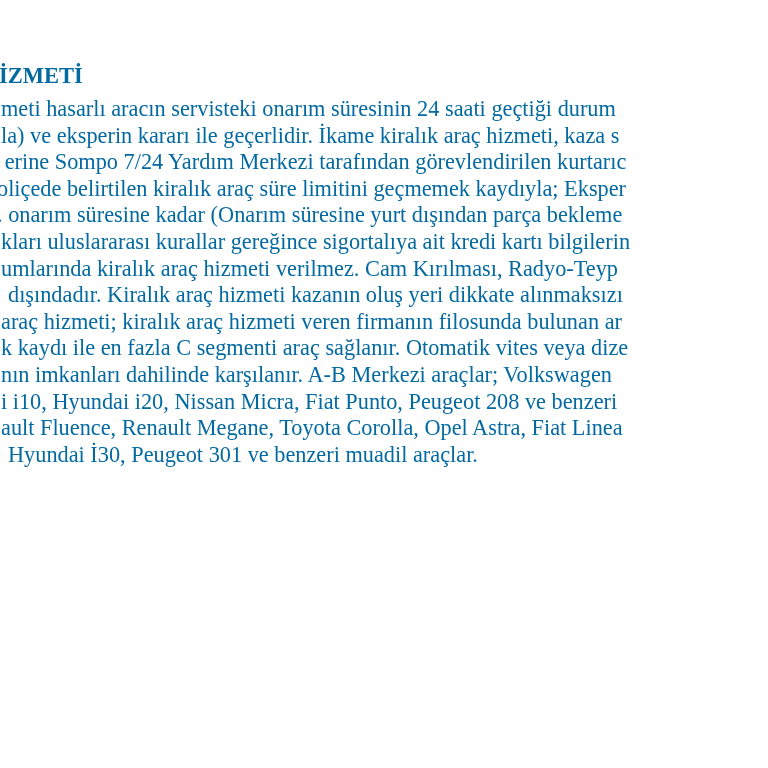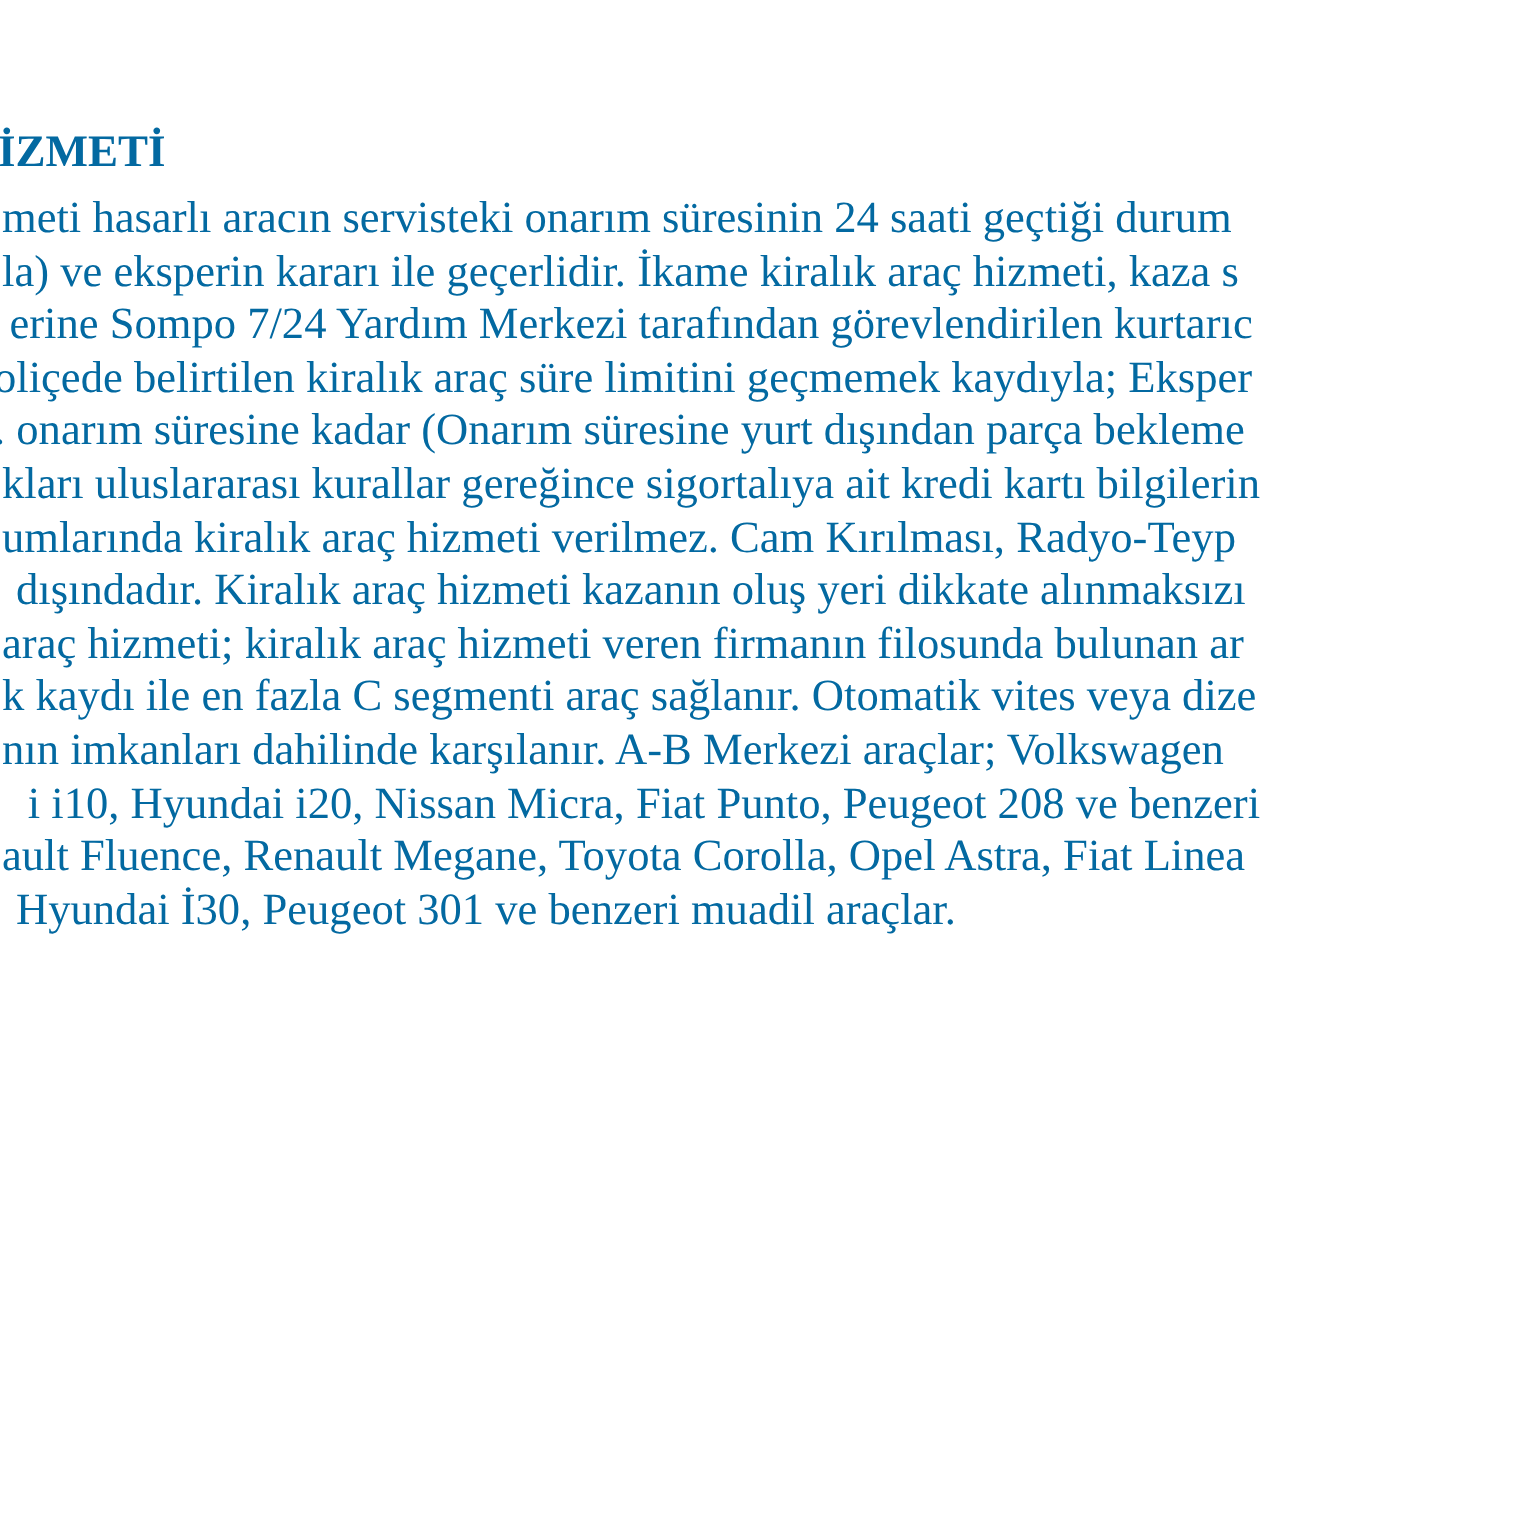--- a/index.html
+++ b/index.html
@@ -54,17 +54,17 @@
       <li class="line" style="left: 1px;">la) ve eksperin kararı ile geçerlidir. İkame kiralık araç hizmeti, kaza s</li>
       <li class="line" style="left: 1px; text-align: center;">erine Sompo 7/24 Yardım Merkezi tarafından görevlendirilen kurtarıc</li>
       <li class="line" style="left: -3px;">oliçede belirtilen kiralık araç süre limitini geçmemek kaydıyla; Eksper</li>
       <li class="line" style="left: -3px;">. onarım süresine kadar (Onarım süresine yurt dışından parça bekleme</li>
       <li class="line" style="left: 1px;">kları uluslararası kurallar gereğince sigortalıya ait kredi kartı bilgilerin</li>
       <li class="line" style="left: 1px;">umlarında kiralık araç hizmeti verilmez. Cam Kırılması, Radyo-Teyp</li>
       <li class="line" style="left: 8px;">dışındadır. Kiralık araç hizmeti kazanın oluş yeri dikkate alınmaksızı</li>
       <li class="line" style="left: 1px;">araç hizmeti; kiralık araç hizmeti veren firmanın filosunda bulunan ar</li>
       <li class="line" style="left: 1px;">k kaydı ile en fazla C segmenti araç sağlanır. Otomatik vites veya dize</li>
       <li class="line" style="left: 1px;">nın imkanları dahilinde karşılanır. A-B Merkezi araçlar; Volkswagen</li>
-      <li class="line" style="left: 1px; text-align: right;">i i10, Hyundai i20, Nissan Micra, Fiat Punto, Peugeot 208 ve benzeri</li>
+      <li class="line" style="left: 1px;">i i10, Hyundai i20, Nissan Micra, Fiat Punto, Peugeot 208 ve benzeri</li>
       <li class="line" style="left: 1px;">ault Fluence, Renault Megane, Toyota Corolla, Opel Astra, Fiat Linea</li>
       <li class="line" style="left: 8px;">Hyundai İ30, Peugeot 301 ve benzeri muadil araçlar.</li>
     </ul>
 </div>
 
 </body></html>

